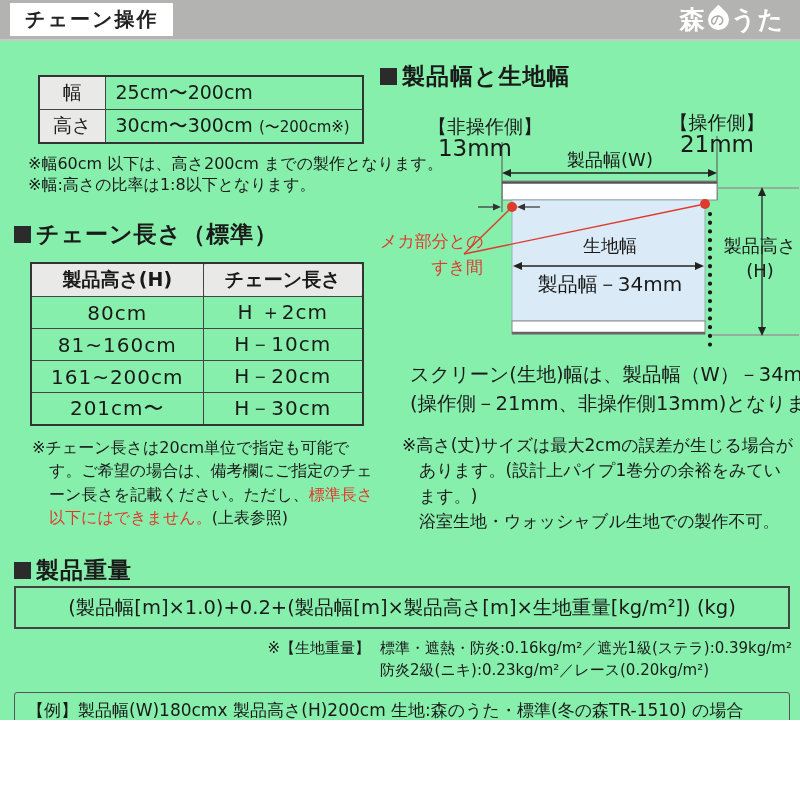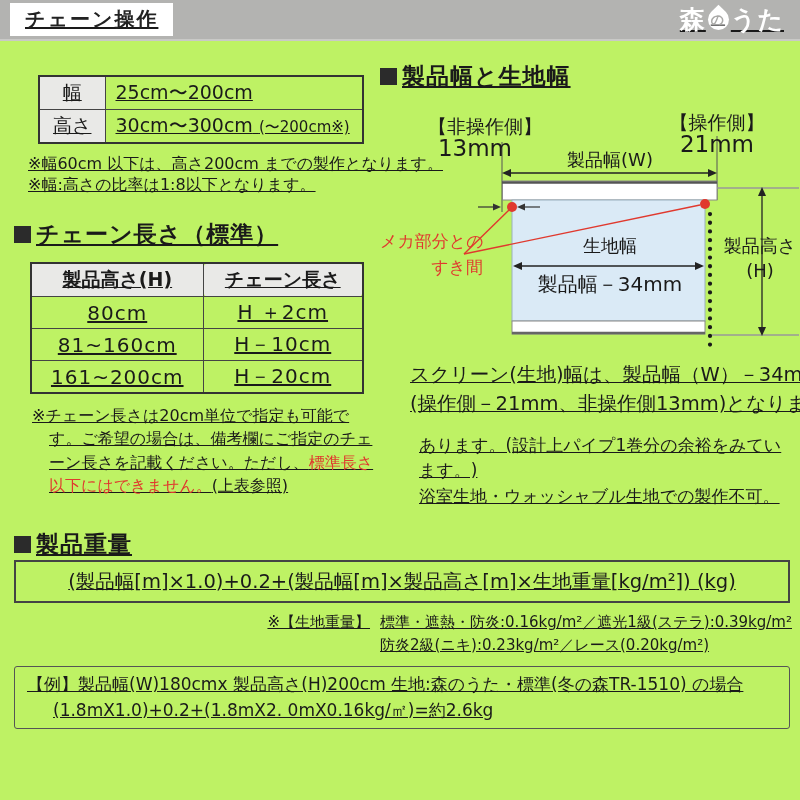--- a/index.html
+++ b/index.html
@@ -1,21 +1,21 @@
 <!DOCTYPE html>
 <html><head>
 <meta charset="utf-8">
 <style>
   * { box-sizing: border-box; }
   html,body { margin:0; padding:0; }
   body {
     font-family: "DejaVu Sans", "Liberation Sans", sans-serif;
     color:#1a1a1a; background:#fff;
   }
-  .page { width:800px; height:800px; position:relative; overflow:hidden; background:#bef264;text-decoration:underline; }
+  .page { width:800px; height:720px; position:relative; overflow:hidden; background:#86efac; }
 
   
   .topbar {
     height:41px; background:#b3b3b1; display:flex; align-items:center;
     justify-content:space-between; padding:0 16px 0 10px;
     border-bottom:2px solid #c9c9c7;
   }
   .tab { background:#fff; padding:3px 15px; font-size:20px; font-weight:bold; color:#222; letter-spacing:2px; }
   .logo { display:flex; align-items:center; color:#fff; font-size:25px; font-weight:bold; letter-spacing:1px; }
   .leaf { width:21px; height:21px; background:#fff; border-radius:0 50% 50% 50%;
@@ -136,20 +136,24 @@
           <td>80cm</td>
           <td>H ＋2cm</td>
         </tr>
         <tr>
           <td>81~160cm</td>
           <td>H－10cm</td>
         </tr>
         <tr>
           <td>161~200cm</td>
           <td>H－20cm</td>
+        </tr>
+        <tr>
+          <td>201cm〜</td>
+          <td>H－30cm</td>
         </tr>
       </tbody>
         </table>
 
       <p class="chain-note"><span>※チェーン長さは20cm単位で指定も可能です。ご希望の場合は、備考欄にご指定のチェーン長さを記載ください。ただし、</span><span class="red">標準長さ以下にはできません。</span><span>(上表参照)</span></p>
     </div>
 
     <div class="col-right">
 
       <h2 class="sec-title">
@@ -211,20 +215,21 @@
           <div>すき間</div>
         </div>
       </div>
 
       <div class="pw-desc">
         <div>スクリーン(生地)幅は、製品幅（W）－34mm</div>
         <div>(操作側－21mm、非操作側13mm)となります。</div>
       </div>
 
       <div class="pw-note">
+        <div>※高さ(丈)サイズは最大2cmの誤差が生じる場合が</div>
         <div class="ind">あります。(設計上パイプ1巻分の余裕をみています。)</div>
         <div class="ind">浴室生地・ウォッシャブル生地での製作不可。</div>
       </div>
     </div>
   </div>
 
   <div class="weight">
     <h2 class="sec-title">
       <span class="sq"></span>
       <span>製品重量</span>

